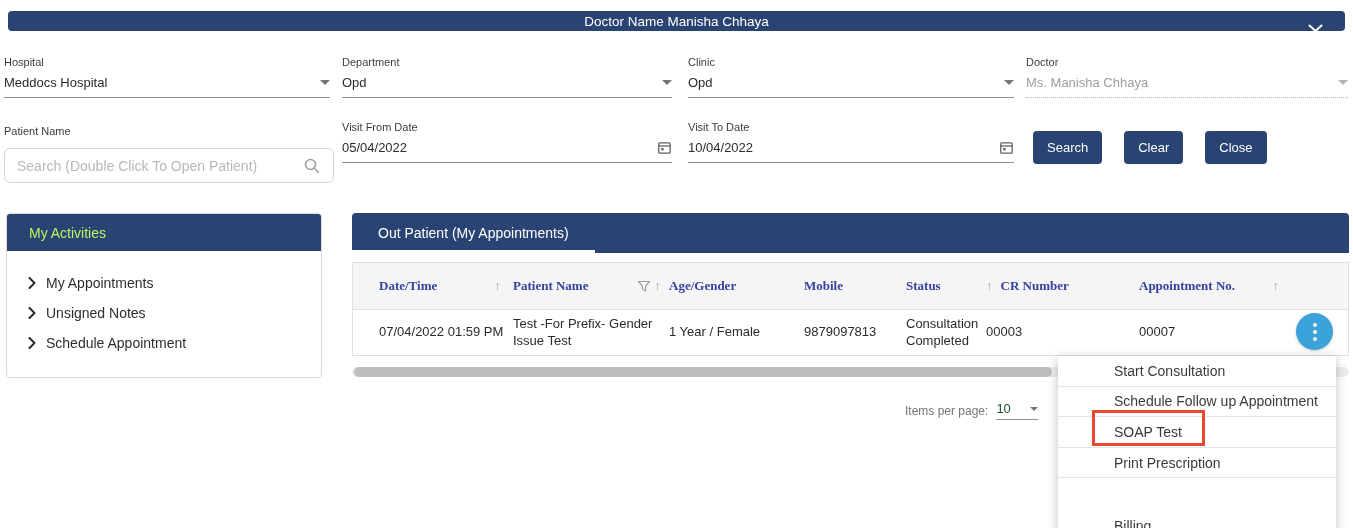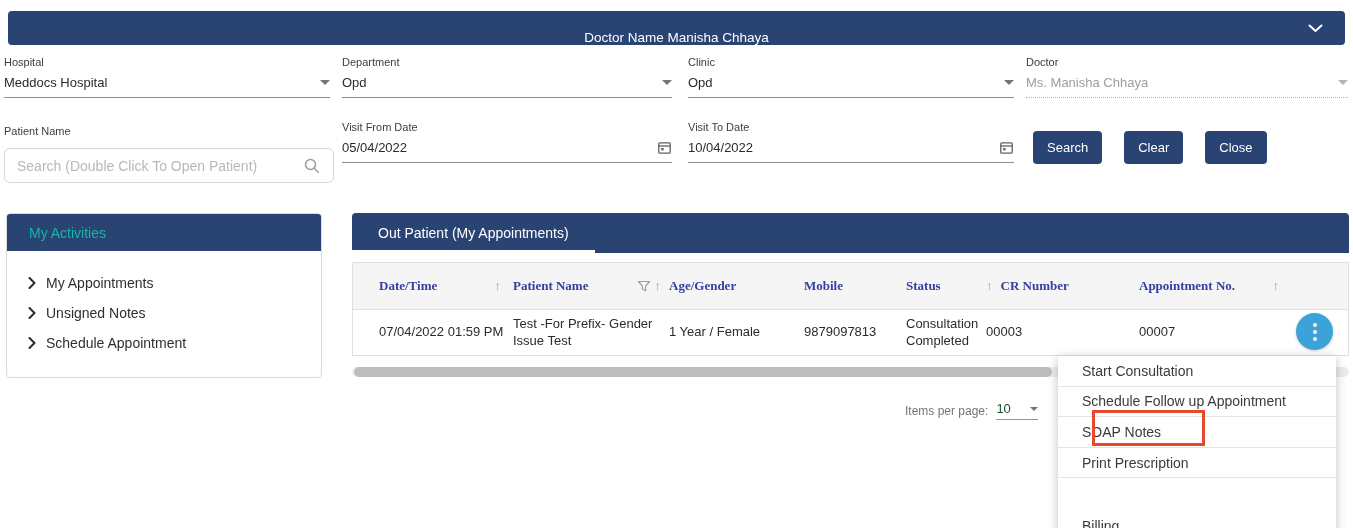--- a/index.html
+++ b/index.html
@@ -1,21 +1,21 @@
 <!DOCTYPE html>
 <html><head>
 <meta charset="utf-8">
 <style>
   * { margin:0; padding:0; box-sizing:border-box; }
   body { background:#fff; font-family:"Liberation Sans","DejaVu Sans",sans-serif; }
   #app { position:relative; width:1353px; height:528px; background:#fff; overflow:hidden; }
 
   
-  .top-bar { position:absolute; left:8px; top:11px; width:1337px; height:34px;
-    background:#294372; border-radius:4px; display:flex; align-items:flex-end; justify-content:center; }
+  .top-bar { position:absolute; left:8px; top:11px; width:1337px; height:20px;
+    background:#294372; border-radius:4px; display:flex; align-items:center; justify-content:center; }
   .top-bar-title { color:#fff; font-size:13.5px; }
   .top-bar-chevron { position:absolute; right:22px; top:13px; cursor:pointer; line-height:0; }
 
   
   .field { position:absolute; }
   .field .lbl { font-size:11px; color:#3d3d3d; }
   .val-row { display:flex; align-items:center; justify-content:space-between;
     margin-top:7px; padding-bottom:7px; border-bottom:1px solid #8f8f8f;
     font-size:13px; color:#2b2b2b; cursor:pointer; }
   .caret { width:0; height:0; border-left:5px solid transparent; border-right:5px solid transparent;
@@ -33,21 +33,21 @@
   .date-field .val-row { border-bottom:1px solid #8f8f8f; }
   .cal-icon { line-height:0; cursor:pointer; }
 
   .btn-row { position:absolute; left:1033px; top:131px; display:flex; gap:22px; }
   .btn { background:#294372; color:#fff; border:none; border-radius:4px; height:33px;
     padding:0 14px; font-size:13px; font-family:inherit; cursor:pointer; }
 
   
   .sidebar { position:absolute; left:6px; top:213px; width:316px; border:1px solid #d9d9d9;
     border-radius:4px; overflow:hidden; background:#fff; }
-  .sidebar-head { background:#294372; color:#14b8a6; font-size:14px; height:37px;
+  .sidebar-head { background:#294372; color:#bef264; font-size:14px; height:37px;
     display:flex; align-items:center; padding-left:22px; }
   .sidebar-body { padding:17px 0 19px; }
   .side-item { display:flex; align-items:center; gap:10px; padding:7px 0 7px 21px;
     font-size:14px; color:#2e2e2e; cursor:pointer; }
   .side-chevron { line-height:0; }
 
   
   .tab-bar { position:absolute; left:352px; top:213px; width:997px; height:40px;
     background:#294372; border-radius:4px 4px 0 0; }
   .tab { position:relative; display:inline-block; height:40px; line-height:40px;
@@ -81,21 +81,21 @@
   .paginator { position:absolute; left:905px; top:401px; display:flex; align-items:flex-end; gap:8px; }
   .paginator .plabel { font-size:12px; color:#757575; padding-bottom:2px; }
   .page-size { display:flex; align-items:center; justify-content:space-between; width:42px;
     border-bottom:1px solid #949494; padding-bottom:3px; cursor:pointer; }
   .page-size .pval { font-size:13px; color:#14532d; }
   .page-size .caret { border-left-width:4px; border-right-width:4px; border-top-width:4px; }
 
   
   .menu { position:absolute; left:1058px; top:356px; width:278px; background:#fff;
     box-shadow:0 2px 10px rgba(0,0,0,.25); z-index:10; }
-  .menu-item { height:30.6px; display:flex; align-items:center; padding-left:24px;
+  .menu-item { height:30.6px; display:flex; align-items:center; padding-left:56px;
     font-size:14px; color:#3a3a3a; border-bottom:1px solid #e4e4e4; cursor:pointer; background:#fff; }
   .menu-item:last-child { border-bottom:none;margin-top:32px; }
 
   .hl-box { position:absolute; left:1092px; top:410px; width:113px; height:36px;
     border:3px solid #e8492e; z-index:11; pointer-events:none; }
 </style>
 </head>
 <body>
 
 <div id="app">
@@ -285,20 +285,20 @@
     <span class="plabel">Items per page:</span>
     <span class="page-size">
       <span class="pval">10</span>
       <span class="caret"></span>
     </span>
   </div>
 
   <div class="menu">
     <div class="menu-item">Start Consultation</div>
     <div class="menu-item">Schedule Follow up Appointment</div>
-    <div class="menu-item">SOAP Notes</div>
+    <div class="menu-item">SOAP Test</div>
     <div class="menu-item">Print Prescription</div>
     <div class="menu-item">Billing</div>
   </div>
 
   <div class="hl-box"></div>
 
 </div>
 
 </body></html>

